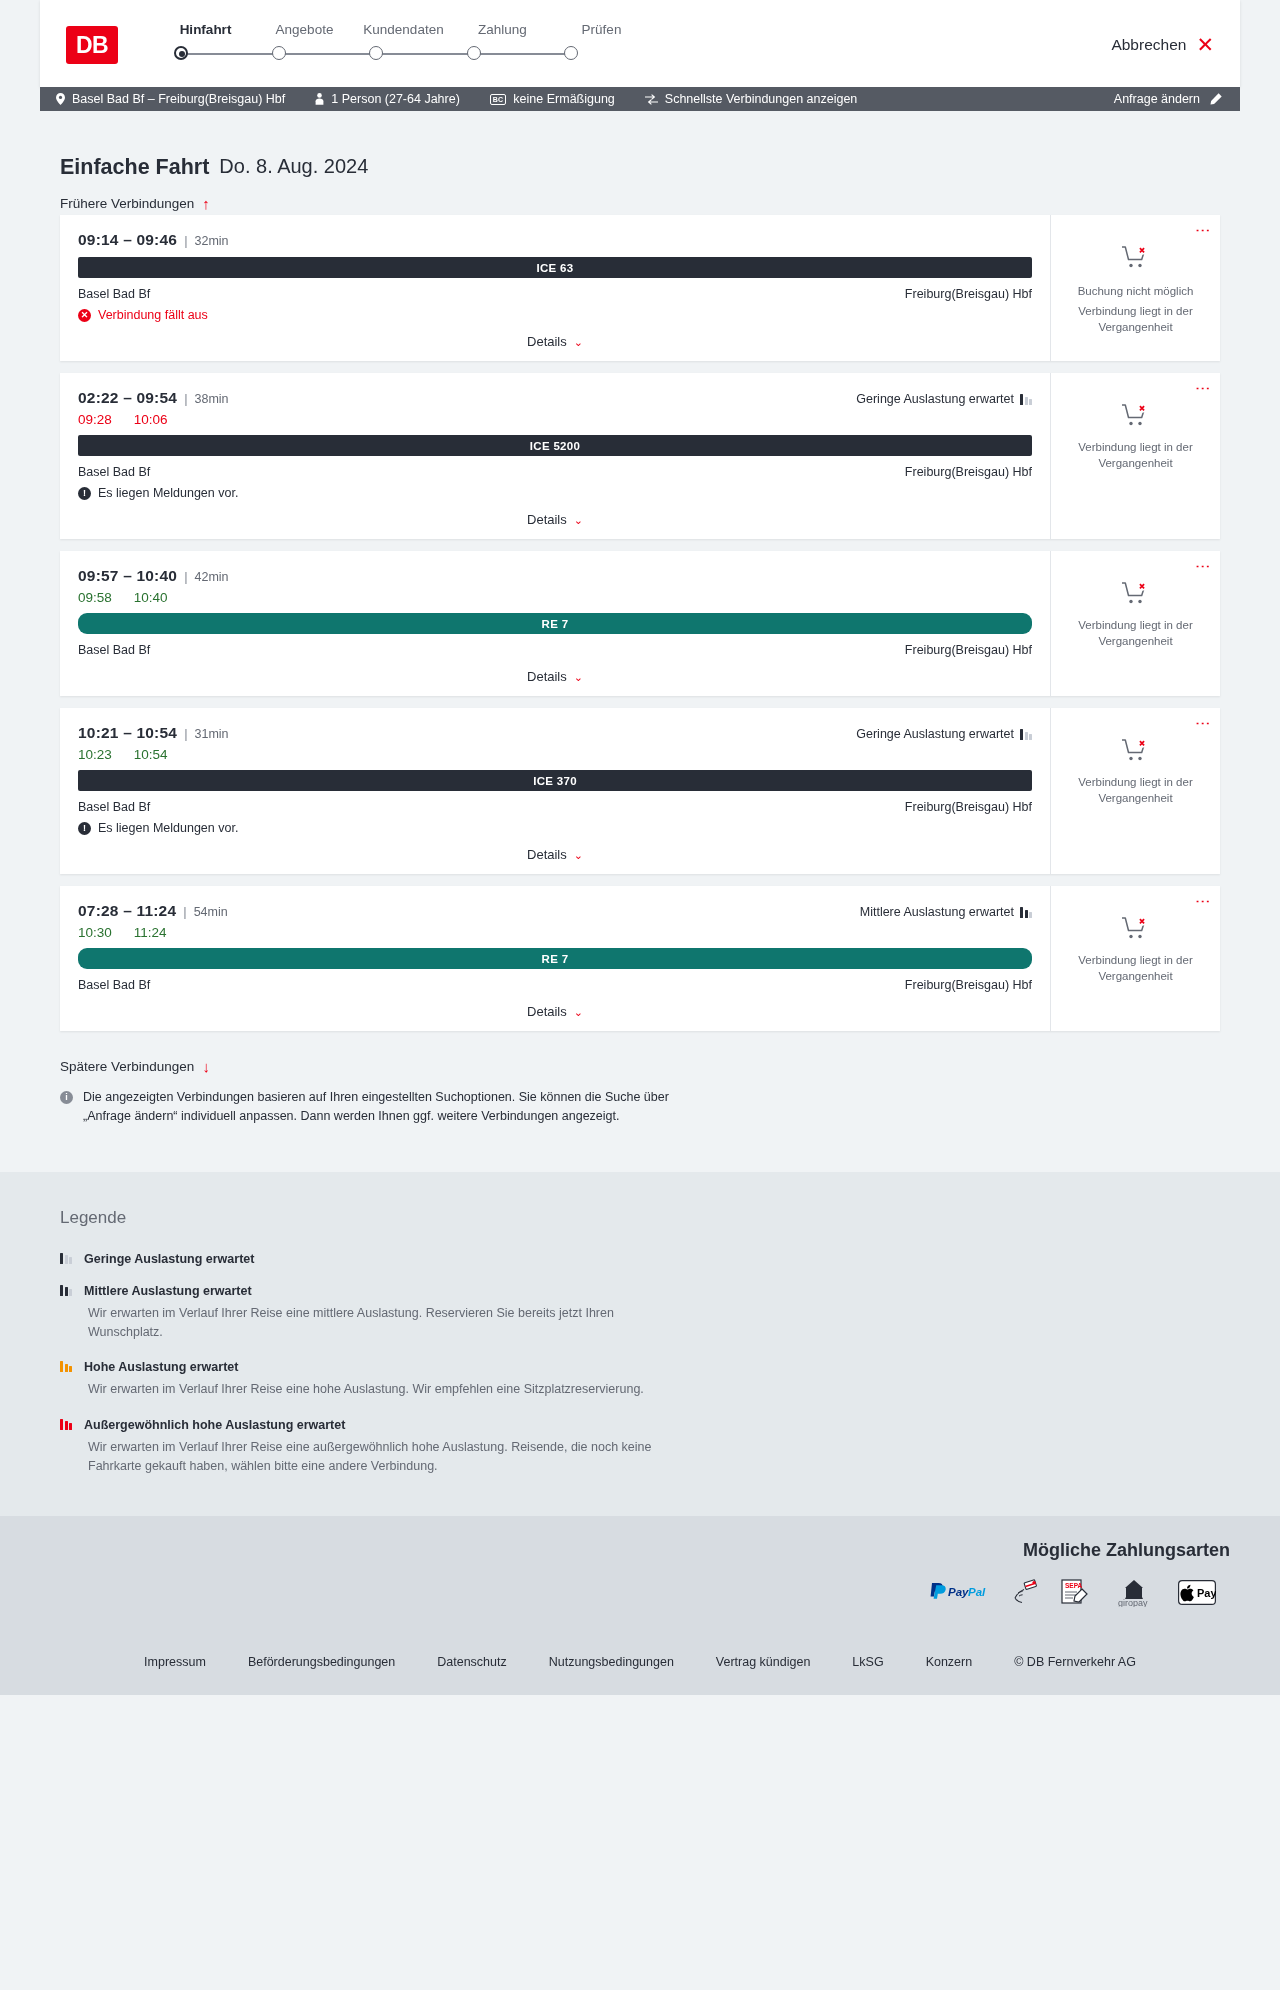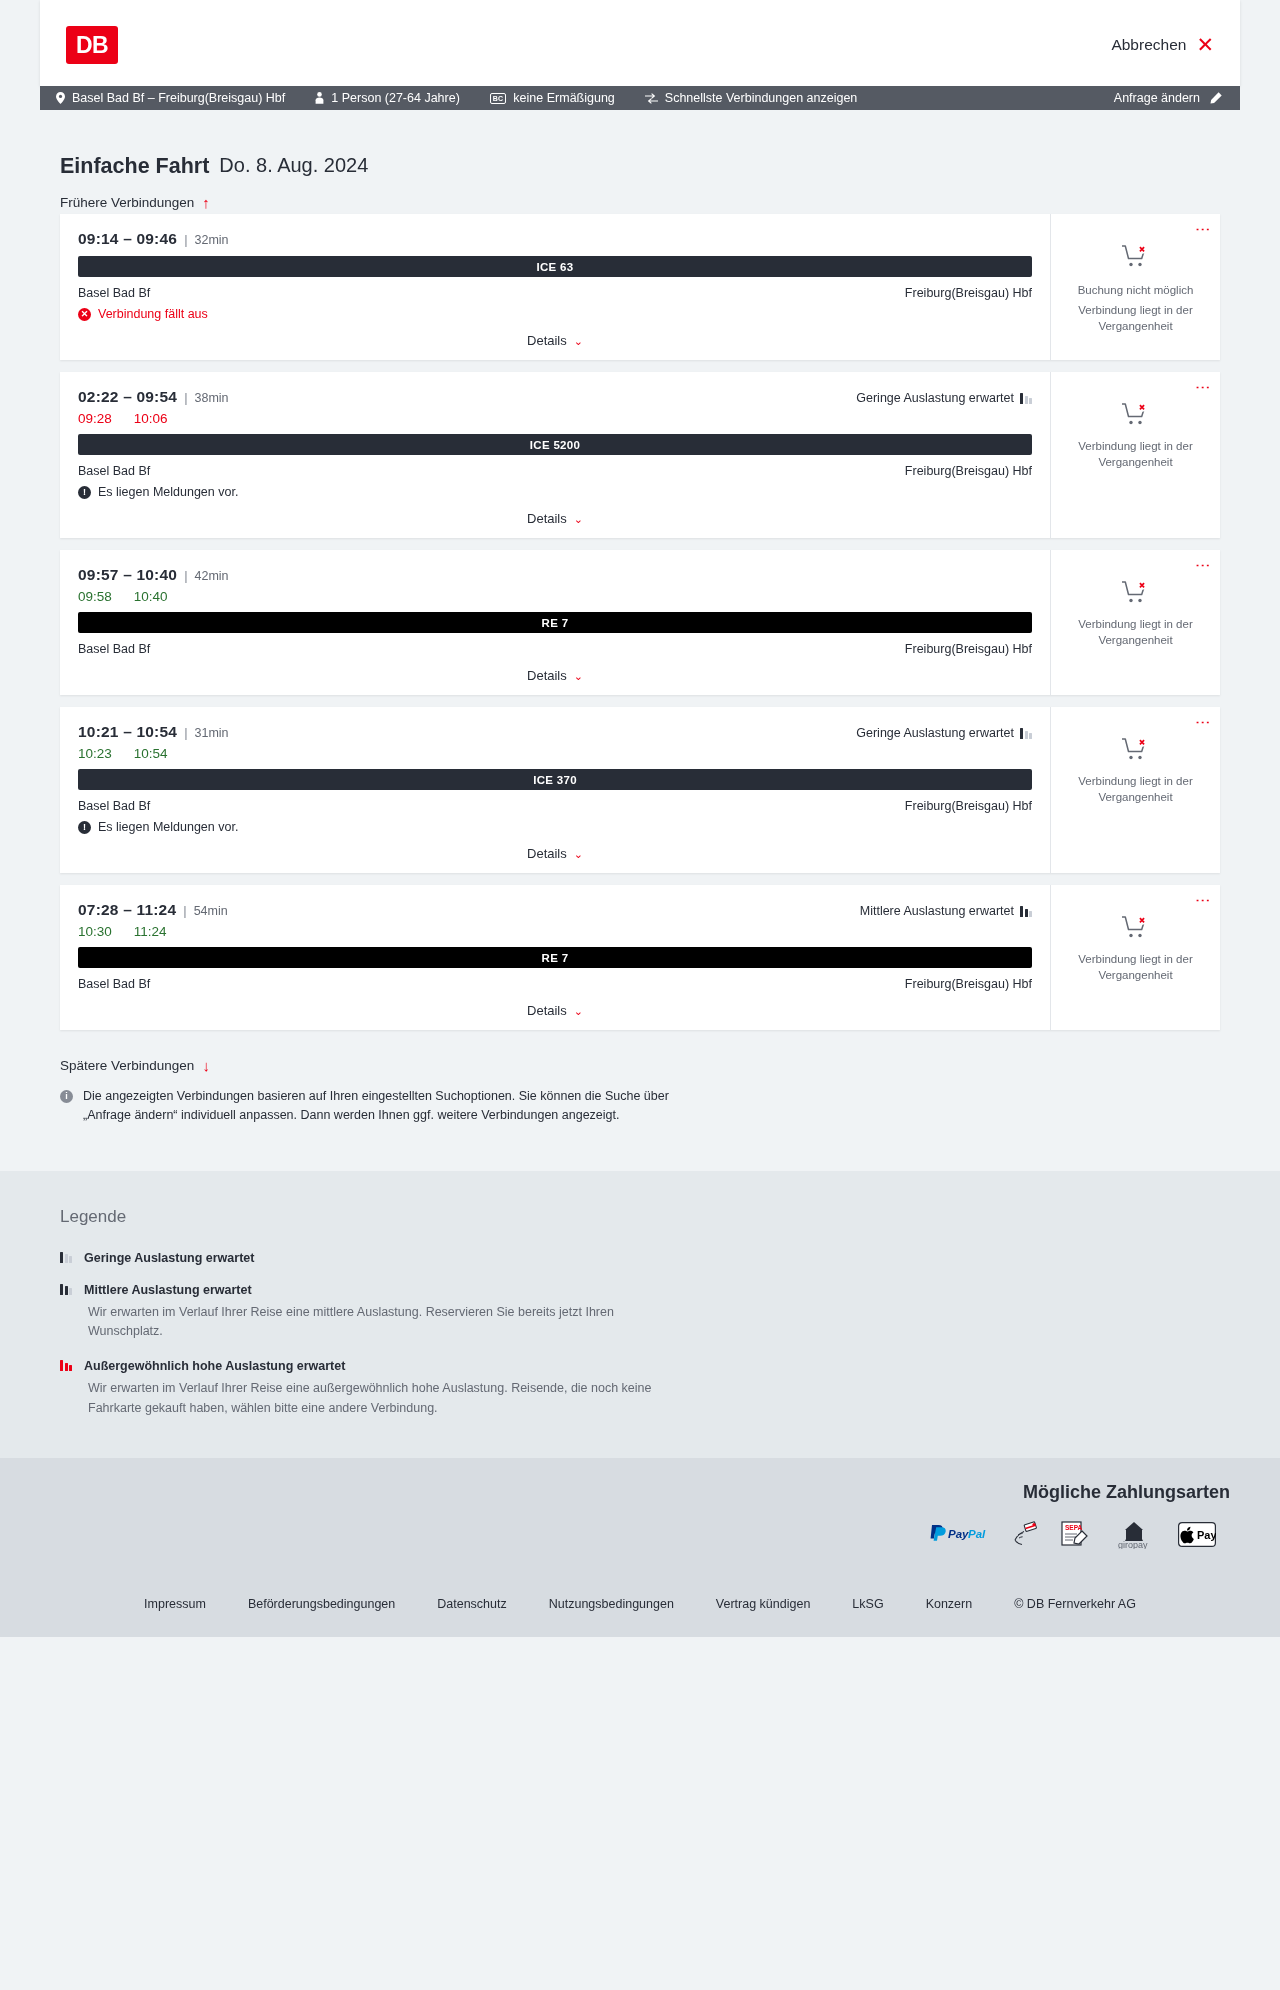--- a/index.html
+++ b/index.html
@@ -168,21 +168,21 @@
     margin-top: 8px;
     height: 21px;
     border-radius: 2px;
     display: flex; align-items: center; justify-content: center;
     color: #fff;
     font-size: 11.5px;
     font-weight: bold;
     letter-spacing: 0.3px;
   }
   .train-bar.ice { background: #282d37; }
-  .train-bar.re  { background: #000000; }
+  .train-bar.re  { background: #0f766e; border-radius: 9px; }
   .stations {
     display: flex; justify-content: space-between;
     font-size: 12.5px;
     margin-top: 9px;
     color: #282d37;
   }
   .notice { display: flex; align-items: center; gap: 7px; font-size: 12.5px; margin-top: 7px; }
   .notice.cancel { color: #ec0016; }
   .notice.info { color: #282d37; }
   .circ {
@@ -258,20 +258,39 @@
   }
   .footer-links span { cursor: pointer; white-space: nowrap; }
   .footer-links span.copyright { cursor: default; }
 </style>
 </head>
 <body>
 
 <div class="header-shell">
   <div class="db-logo">
     <span>DB</span>
+  </div>
+  <div class="stepper">
+    <div class="step-labels">
+        <div class="step-label active">Hinfahrt</div>
+        <div class="step-label">Angebote</div>
+        <div class="step-label">Kundendaten</div>
+        <div class="step-label">Zahlung</div>
+        <div class="step-label">Prüfen</div>
+      </div>
+    <div class="step-track">
+      <div class="step-line"></div>
+      <div class="step-dots">
+          <div class="dot active"></div>
+          <div class="dot"></div>
+          <div class="dot"></div>
+          <div class="dot"></div>
+          <div class="dot"></div>
+        </div>
+    </div>
   </div>
   <button class="cancel-btn">
     <span>Abbrechen</span>
     <span class="x-icon">✕</span>
   </button>
 </div>
 
 <div class="filterbar">
   <div class="filter-item">
     <svg width="9" height="12" viewBox="0 0 9 12">
@@ -536,20 +555,31 @@
             <i style="height:8.5px;background:#282d37"></i>
             <i style="height:6.5px;background:#c9ced6"></i>
           </span>
           <span class="legend-label">Mittlere Auslastung erwartet</span>
         </div>
         <div class="legend-desc">Wir erwarten im Verlauf Ihrer Reise eine mittlere Auslastung. Reservieren Sie bereits jetzt Ihren Wunschplatz.</div>
       </div>
       <div>
         <div class="legend-row">
           <span class="occ-ico">
+            <i style="height:11px;background:#f39200"></i>
+            <i style="height:8.5px;background:#f39200"></i>
+            <i style="height:6.5px;background:#f39200"></i>
+          </span>
+          <span class="legend-label">Hohe Auslastung erwartet</span>
+        </div>
+        <div class="legend-desc">Wir erwarten im Verlauf Ihrer Reise eine hohe Auslastung. Wir empfehlen eine Sitzplatzreservierung.</div>
+      </div>
+      <div>
+        <div class="legend-row">
+          <span class="occ-ico">
             <i style="height:11px;background:#ec0016"></i>
             <i style="height:8.5px;background:#ec0016"></i>
             <i style="height:6.5px;background:#ec0016"></i>
           </span>
           <span class="legend-label">Außergewöhnlich hohe Auslastung erwartet</span>
         </div>
         <div class="legend-desc">Wir erwarten im Verlauf Ihrer Reise eine außergewöhnlich hohe Auslastung. Reisende, die noch keine Fahrkarte gekauft haben, wählen bitte eine andere Verbindung.</div>
       </div>
     </div>
 </div>

